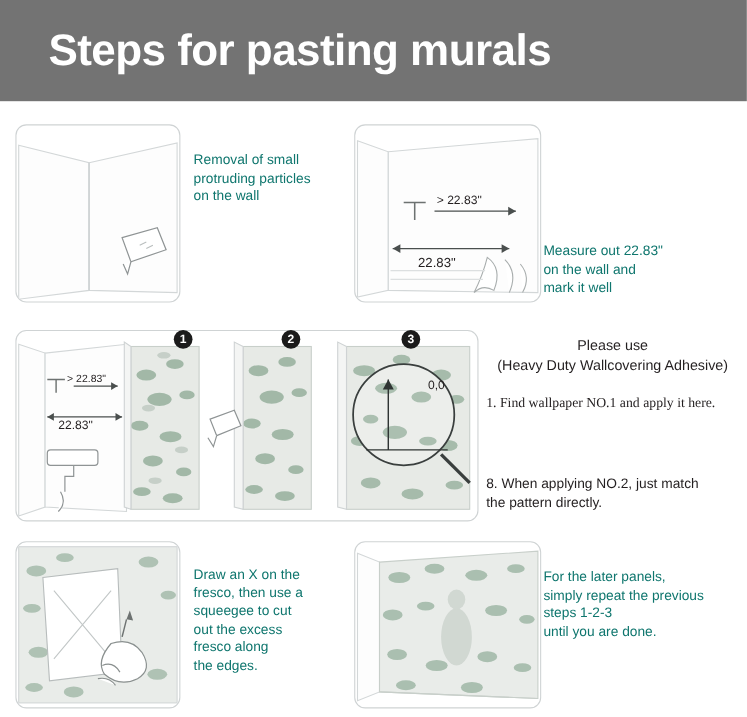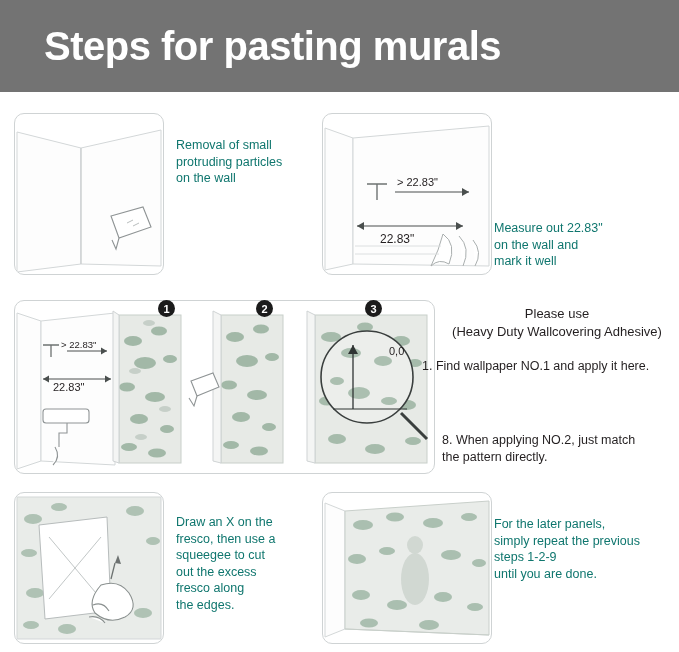--- a/index.html
+++ b/index.html
@@ -248,21 +248,21 @@
     <div style="position:absolute;left:38px;top:80px;font-size:11px;color:#231f20;">22.83"</div>
     <div style="position:absolute;left:346px;top:44px;font-size:11px;color:#231f20;margin-left:28px;">0,0</div>
   </div>
 
   <div class="badge" style="left:158px;top:300px;">1</div>
   <div class="badge" style="left:256px;top:300px;">2</div>
   <div class="badge" style="left:365px;top:300px;">3</div>
 
   <div class="right-head" style="left:442px;top:305px;width:230px;">Please use
 (Heavy Duty Wallcovering Adhesive)</div>
-  <div class="right-item" style="left:422px;top:358px;width:236px;">1. Find wallpaper NO.1 and apply it here.</div>
+  <div class="right-item" style="left:442px;top:358px;width:236px;font-family:Liberation Serif, serif;">1. Find wallpaper NO.1 and apply it here.</div>
   <div class="right-item" style="left:442px;top:432px;width:236px;">8. When applying NO.2, just match
 the pattern directly.</div>
 
   <div class="panel" id="p4">
     <svg width="148" height="150" viewBox="0 0 148 150">
       <rect x="2" y="4" width="144" height="142" fill="#e9ece9" stroke="#d3d7d8" stroke-width="1"></rect>
       <g fill="#9bb4a2" opacity="0.75">
         <ellipse cx="18" cy="26" rx="9" ry="5"></ellipse>
           <ellipse cx="44" cy="14" rx="8" ry="4"></ellipse>
         <ellipse cx="14" cy="60" rx="8" ry="4"></ellipse>
@@ -315,16 +315,16 @@
       </g>
       <g fill="#cfd6d0" opacity="0.9">
         <ellipse cx="92" cy="86" rx="14" ry="26"></ellipse>
         <ellipse cx="92" cy="52" rx="8" ry="9"></ellipse>
       </g>
       <path d="M22 136 L166 142" stroke="#c8cfca" stroke-width="1"></path>
     </svg>
   </div>
   <div class="txt" style="left:494px;top:516px;width:180px;">For the later panels,
 simply repeat the previous
-steps 1-2-9
+steps 1-2-3
 until you are done.</div>
 
 </div>
 
 </body></html>

